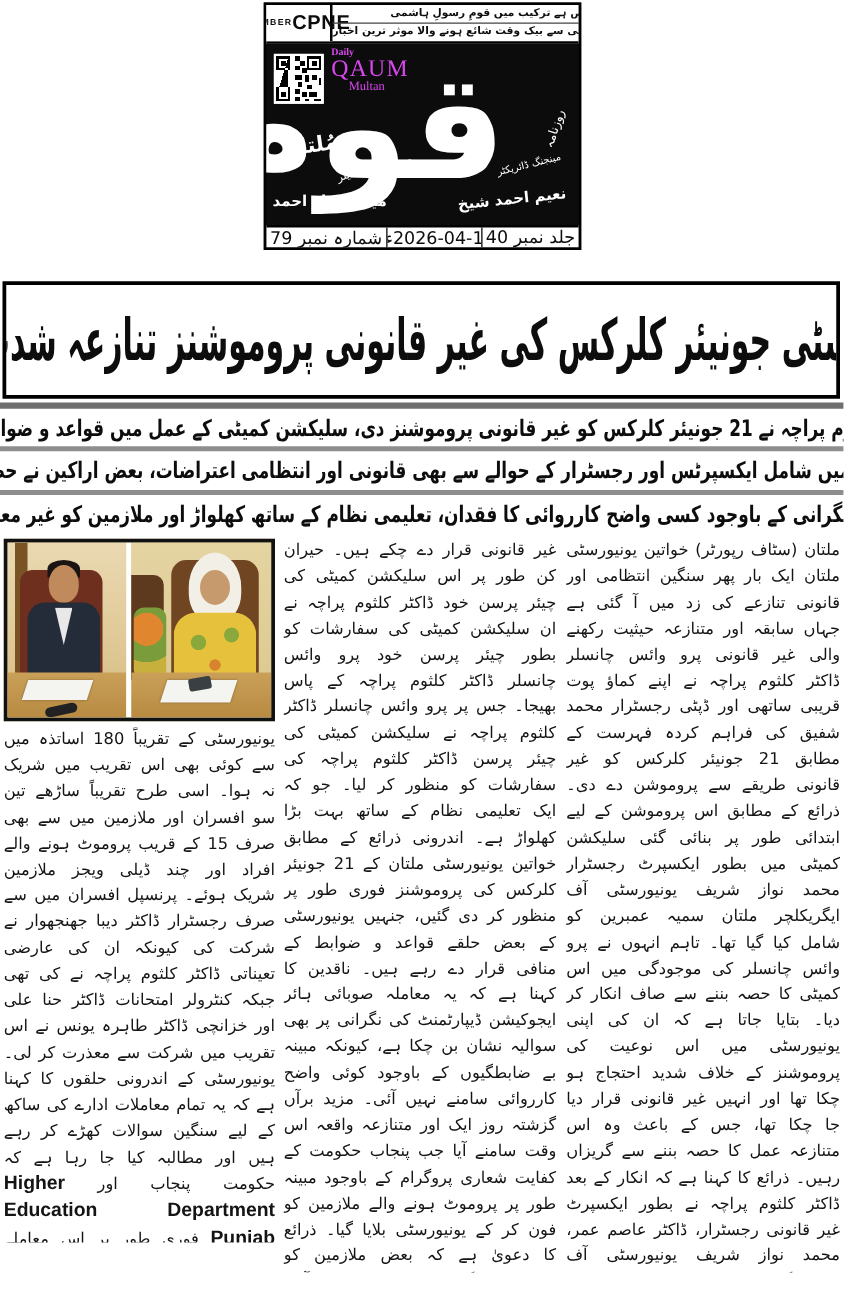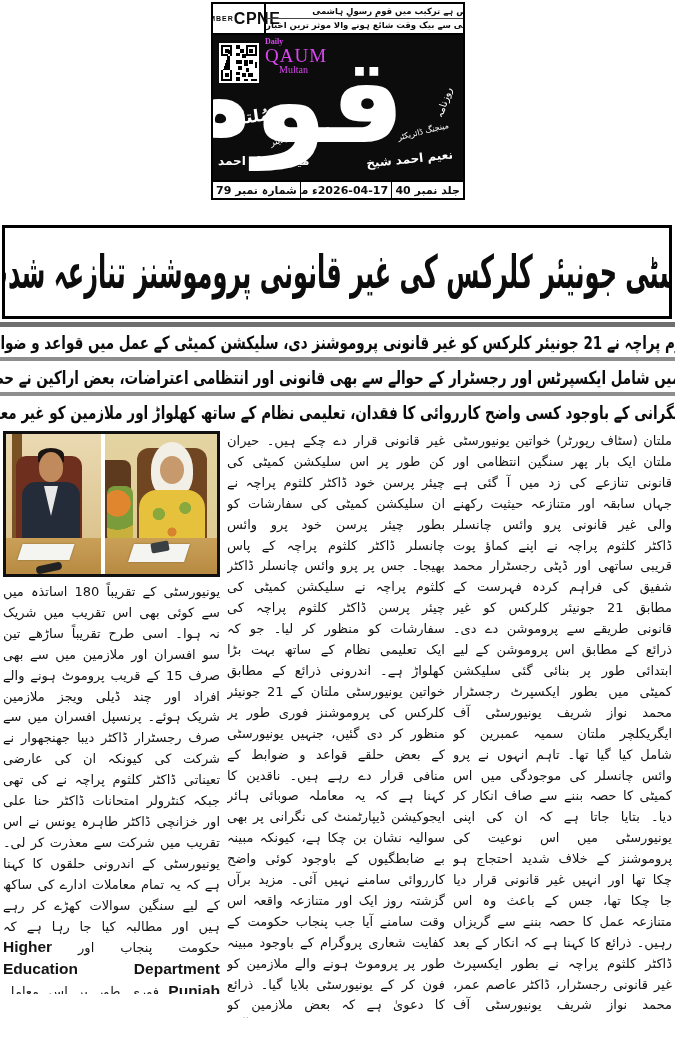--- a/index.html
+++ b/index.html
@@ -49,21 +49,21 @@
   #chief-name { position:absolute; left:5px; bottom:12px; font-size:12px; font-weight:bold; color:#fff; }
   #md-title { position:absolute; right:14px; bottom:44px; font-size:8px; color:#fff; transform:rotate(-14deg); }
   #md-name { position:absolute; right:10px; bottom:14px; font-size:12px; font-weight:bold; color:#fff; transform:rotate(-6deg); }
 
   #mast-bottom {
     display:flex; direction:rtl; height:18px; background:#fff; border-top:2px solid #000;
     align-items:stretch;
   }
   #mast-bottom .cell {
     display:flex; align-items:center; justify-content:center;
-    font-size:11px; font-weight:bold; white-space:nowrap;
+    font-size:14px; font-weight:normal; white-space:nowrap;
   }
   #volume-cell { padding:0 3px; border-left:1.5px solid #000; }
   #issue-cell  { padding:0 3px; border-right:1.5px solid #000; }
   #date-cell { flex:1; font-size:7px; font-weight:normal; overflow:hidden; }
 
   
   #headline-box {
     position:absolute; left:2px; top:225px; width:670px; height:94px;
     border:3px solid #000; background:#fff;
     display:flex; align-items:center; justify-content:center; overflow:hidden;

